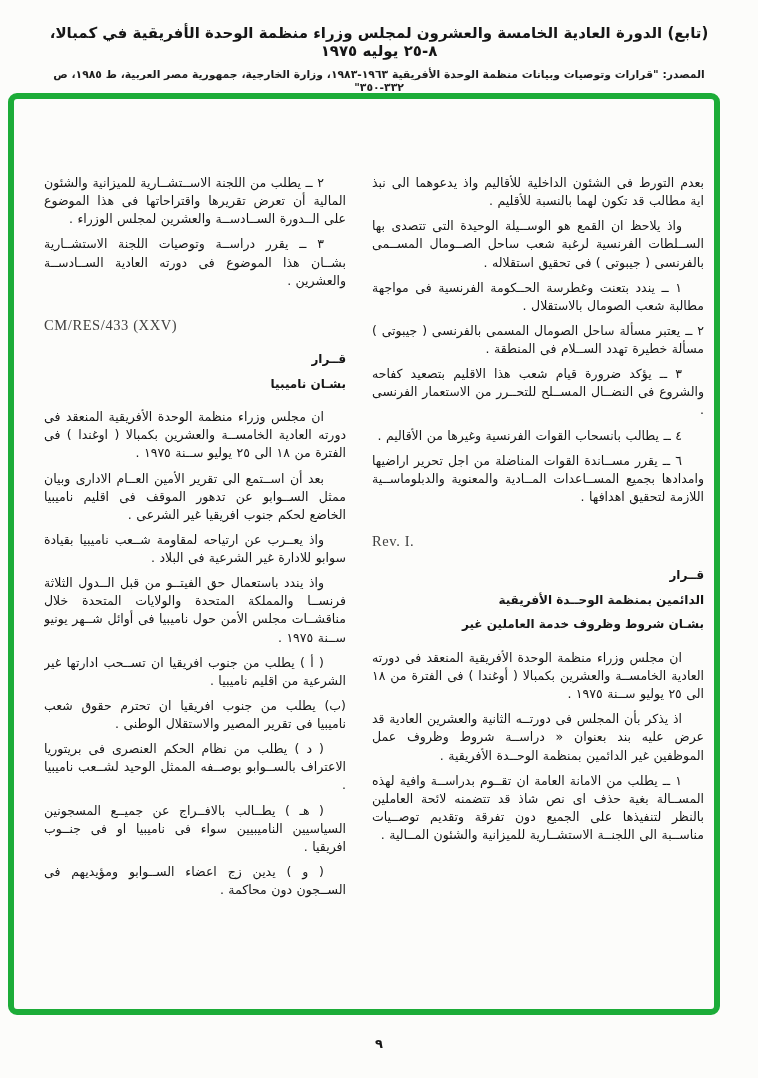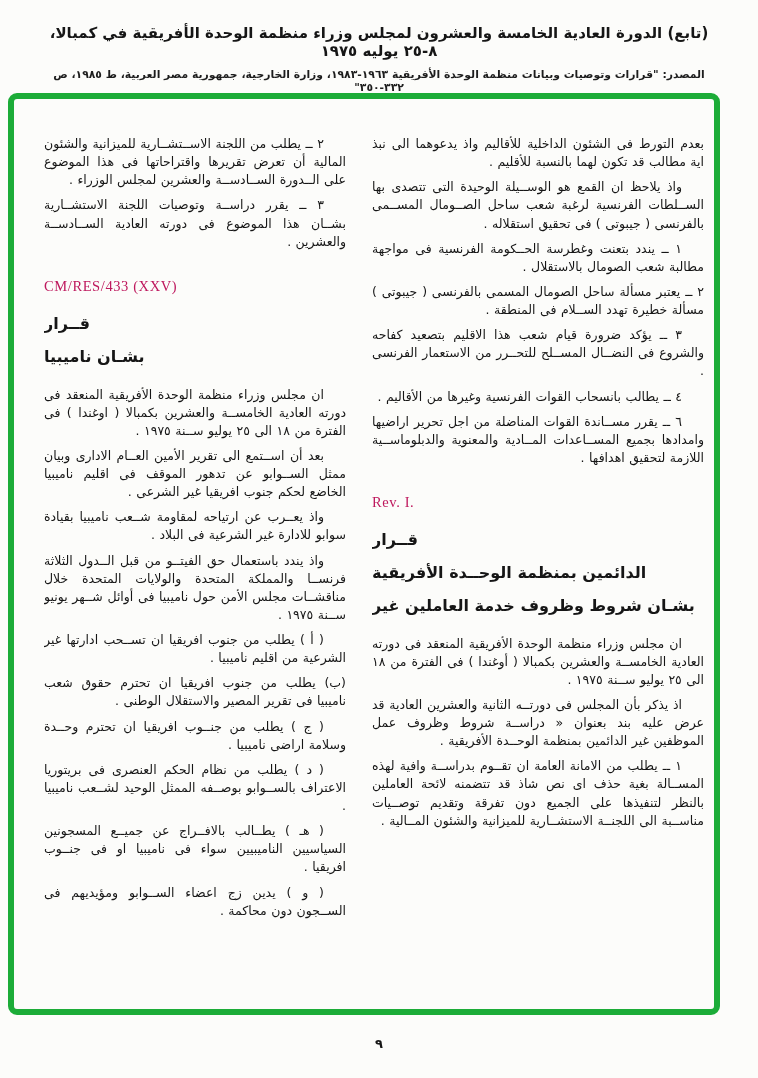--- a/index.html
+++ b/index.html
@@ -23,44 +23,44 @@
   .frame {
     position: absolute; left: 8px; top: 93px;
     width: 712px; height: 922px;
     border: 6px solid var(--accent-green);
     border-radius: 9px;
     background: transparent;
     display: flex; direction: rtl;
     gap: 26px;
     padding: 36px 10px 14px 30px;
   }
-  .col { overflow: hidden; }
+  .col { overflow: hidden; margin-top: 39px; }
   .col-first { width: 332px; flex: 0 0 auto; }   
   .col-second { flex: 1 1 auto; }                
 
   .para {
     font-size: 12.5px; line-height: 1.45;
     margin: 0 0 7px 0;
     text-align: justify; text-justify: inter-word;
     direction: rtl;
     word-spacing: 0.5px;
   }
   .para.indent { text-indent: 22px; }
 
   .ref {
     direction: ltr; text-align: left;
     font-family: "Liberation Serif", serif;
     font-size: 14.5px; letter-spacing: 0.6px;
     margin: 24px 0 10px 0; line-height: 1.6;
-    color: #be185d;
+    color: #404040;
   }
 
   .heading {
-    text-align: left; font-weight: bold;
-    font-size: 16px; line-height: 2.05;
+    text-align: right; font-weight: bold;
+    font-size: 12px; line-height: 2.05;
     margin: 6px 0 12px 0; direction: rtl;
   }
 
   
   .pagenum {
     position: absolute; top: 1036px; left: 0; right: 0;
     text-align: center; font-size: 13px; font-weight: bold;
   }
 </style>
 </head>
@@ -103,21 +103,20 @@
         <div class="heading">
           <div>قــرار</div>
           <div>بشـان ناميبيا</div>
         </div>
         <p class="para indent">ان مجلس وزراء منظمة الوحدة الأفريقية المنعقد فى دورته العادية الخامســة والعشرين بكمبالا ( اوغندا ) فى الفترة من ١٨ الى ٢٥ يوليو ســنة ١٩٧٥ .</p>
         <p class="para indent">بعد أن اســتمع الى تقرير الأمين العــام الادارى وبيان ممثل الســوابو عن تدهور الموقف فى اقليم ناميبيا الخاضع لحكم جنوب افريقيا غير الشرعى .</p>
         <p class="para indent">واذ يعــرب عن ارتياحه لمقاومة شــعب ناميبيا بقيادة سوابو للادارة غير الشرعية فى البلاد .</p>
         <p class="para indent">واذ يندد باستعمال حق الفيتــو من قبل الــدول الثلاثة فرنســا والمملكة المتحدة والولايات المتحدة خلال مناقشــات مجلس الأمن حول ناميبيا فى أوائل شــهر يونيو ســنة ١٩٧٥ .</p>
         <p class="para indent">( أ ) يطلب من جنوب افريقيا ان تســحب ادارتها غير الشرعية من اقليم ناميبيا .</p>
         <p class="para">(ب) يطلب من جنوب افريقيا ان تحترم حقوق شعب ناميبيا فى تقرير المصير والاستقلال الوطنى .</p>
-        <p class="para indent">( ج ) يطلب من جنــوب افريقيا ان تحترم وحــدة وسلامة اراضى ناميبيا .</p>
         <p class="para indent">( د ) يطلب من نظام الحكم العنصرى فى بريتوريا الاعتراف بالســوابو بوصــفه الممثل الوحيد لشــعب ناميبيا .</p>
         <p class="para indent">( هـ ) يطــالب بالافــراج عن جميــع المسجونين السياسيين الناميبيين سواء فى ناميبيا او فى جنــوب افريقيا .</p>
         <p class="para indent">( و ) يدين زج اعضاء الســوابو ومؤيديهم فى الســجون دون محاكمة .</p>
       </div>
   </div>
 
   <div class="pagenum">٩</div>
 
 </div>
 

